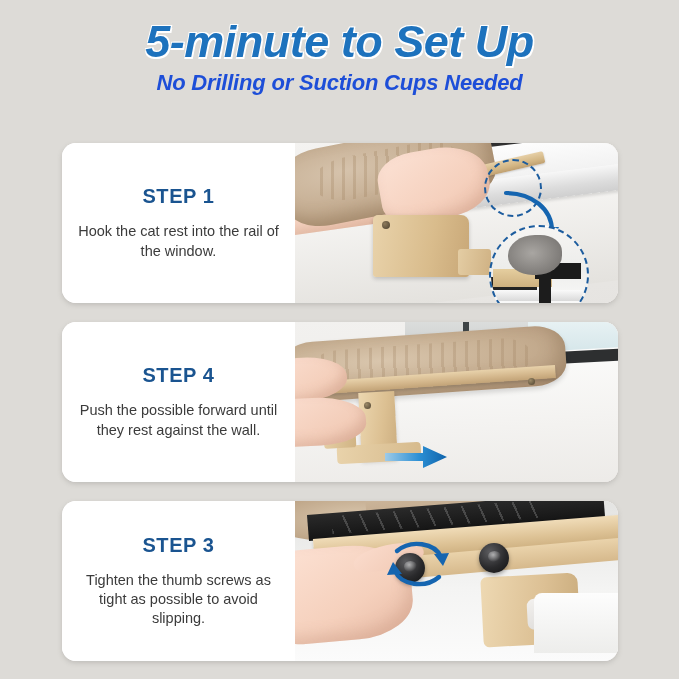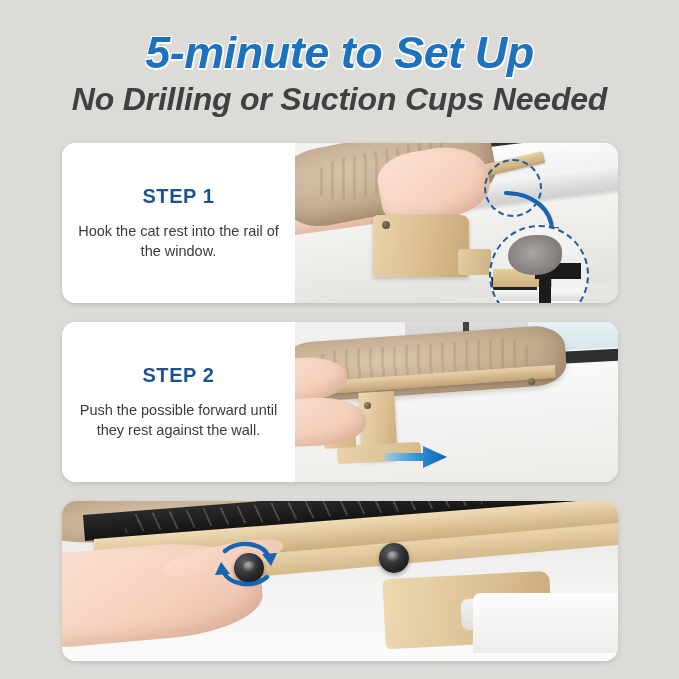--- a/index.html
+++ b/index.html
@@ -6,40 +6,40 @@
   body{
     width:679px;height:679px;
     background:#dddbd7;
     font-family:"Liberation Sans", sans-serif;
     overflow:hidden;
     position:relative;
   }
   .page{position:relative;width:679px;height:679px;}
 
   
-  .title-block{text-align:center;padding-top:30px;}
+  .title-block{text-align:center;padding-top:19px;}
   .main-title{
     font-size:45px;
     font-weight:bold;
     font-style:italic;
     color:#1d72bd;
     letter-spacing:-0.5px;
     line-height:1.0;
     text-shadow:
        1.5px 1.5px 0 #ffffff,
       -0.8px -0.8px 0 #ffffff,
        1.5px -0.8px 0 #ffffff,
       -0.8px 1.5px 0 #ffffff;
     margin:0;
   }
   .sub-title{
-    font-size:32px;
+    font-size:22px;
     font-weight:bold;
     font-style:italic;
-    color:#404040;
+    color:#1d4ed8;
     letter-spacing:-0.2px;
     margin:8px 0 0 0;
     line-height:1.0;
   }
 
   
   .cards{position:absolute;left:62px;top:143px;width:556px;}
   .card{
     position:relative;
     height:160px;
@@ -393,21 +393,21 @@
             <div class="i-black"></div>
             <div class="i-black2"></div>
             <div class="i-fur"></div>
           </div>
         </div>
       </div>
     </div>
 
     <div class="card">
       <div class="card-text">
-        <div class="step-label">STEP 2</div>
+        <div class="step-label">STEP 4</div>
         <div class="step-desc">Push the possible forward until they rest against the wall.</div>
       </div>
       <div class="card-photo">
         <div class="p2">
           <div class="bg-win"></div>
           <div class="bg-post"></div>
           <div class="bg-right"></div>
           <div class="counter"></div>
           <div class="dark-edge"></div>
           <div class="cushion"></div>
@@ -428,20 +428,24 @@
                 <stop offset="100%" stop-color="#0f63ab"></stop>
               </linearGradient>
             </defs>
             <path d="M0 9 L38 9 L38 2 L62 13 L38 24 L38 17 L0 17 Z" fill="url(#ag2)"></path>
           </svg>
         </div>
       </div>
     </div>
 
     <div class="card">
+      <div class="card-text">
+        <div class="step-label">STEP 3</div>
+        <div class="step-desc">Tighten the thumb screws as tight as possible to avoid slipping.</div>
+      </div>
       <div class="card-photo">
         <div class="p3">
           <div class="fur"></div>
           <div class="fur2"></div>
           <div class="black-band"></div>
           <div class="rail-wood"></div>
           <div class="rail-wood2"></div>
           <div class="leg"></div>
           <div class="white-base"></div>
           <div class="hand"></div>

